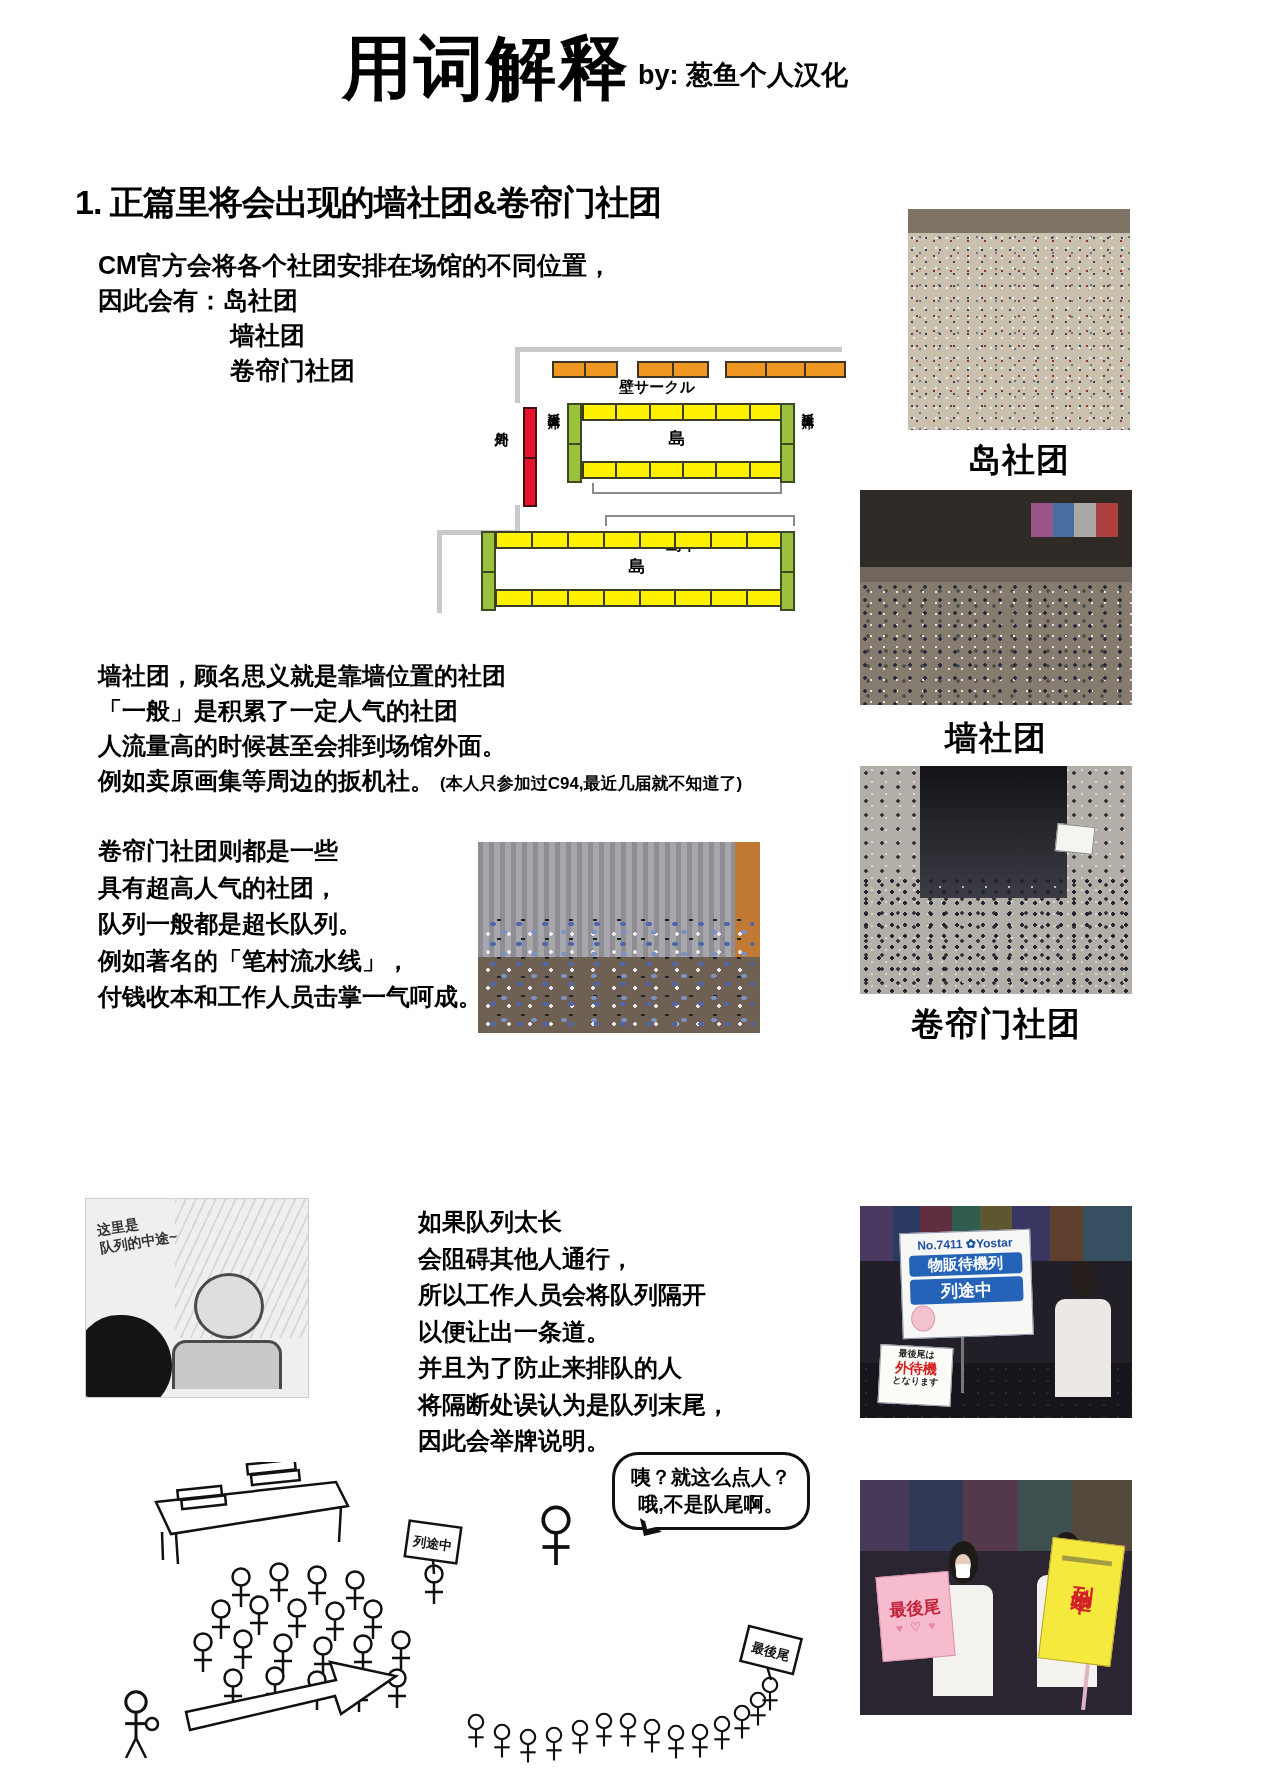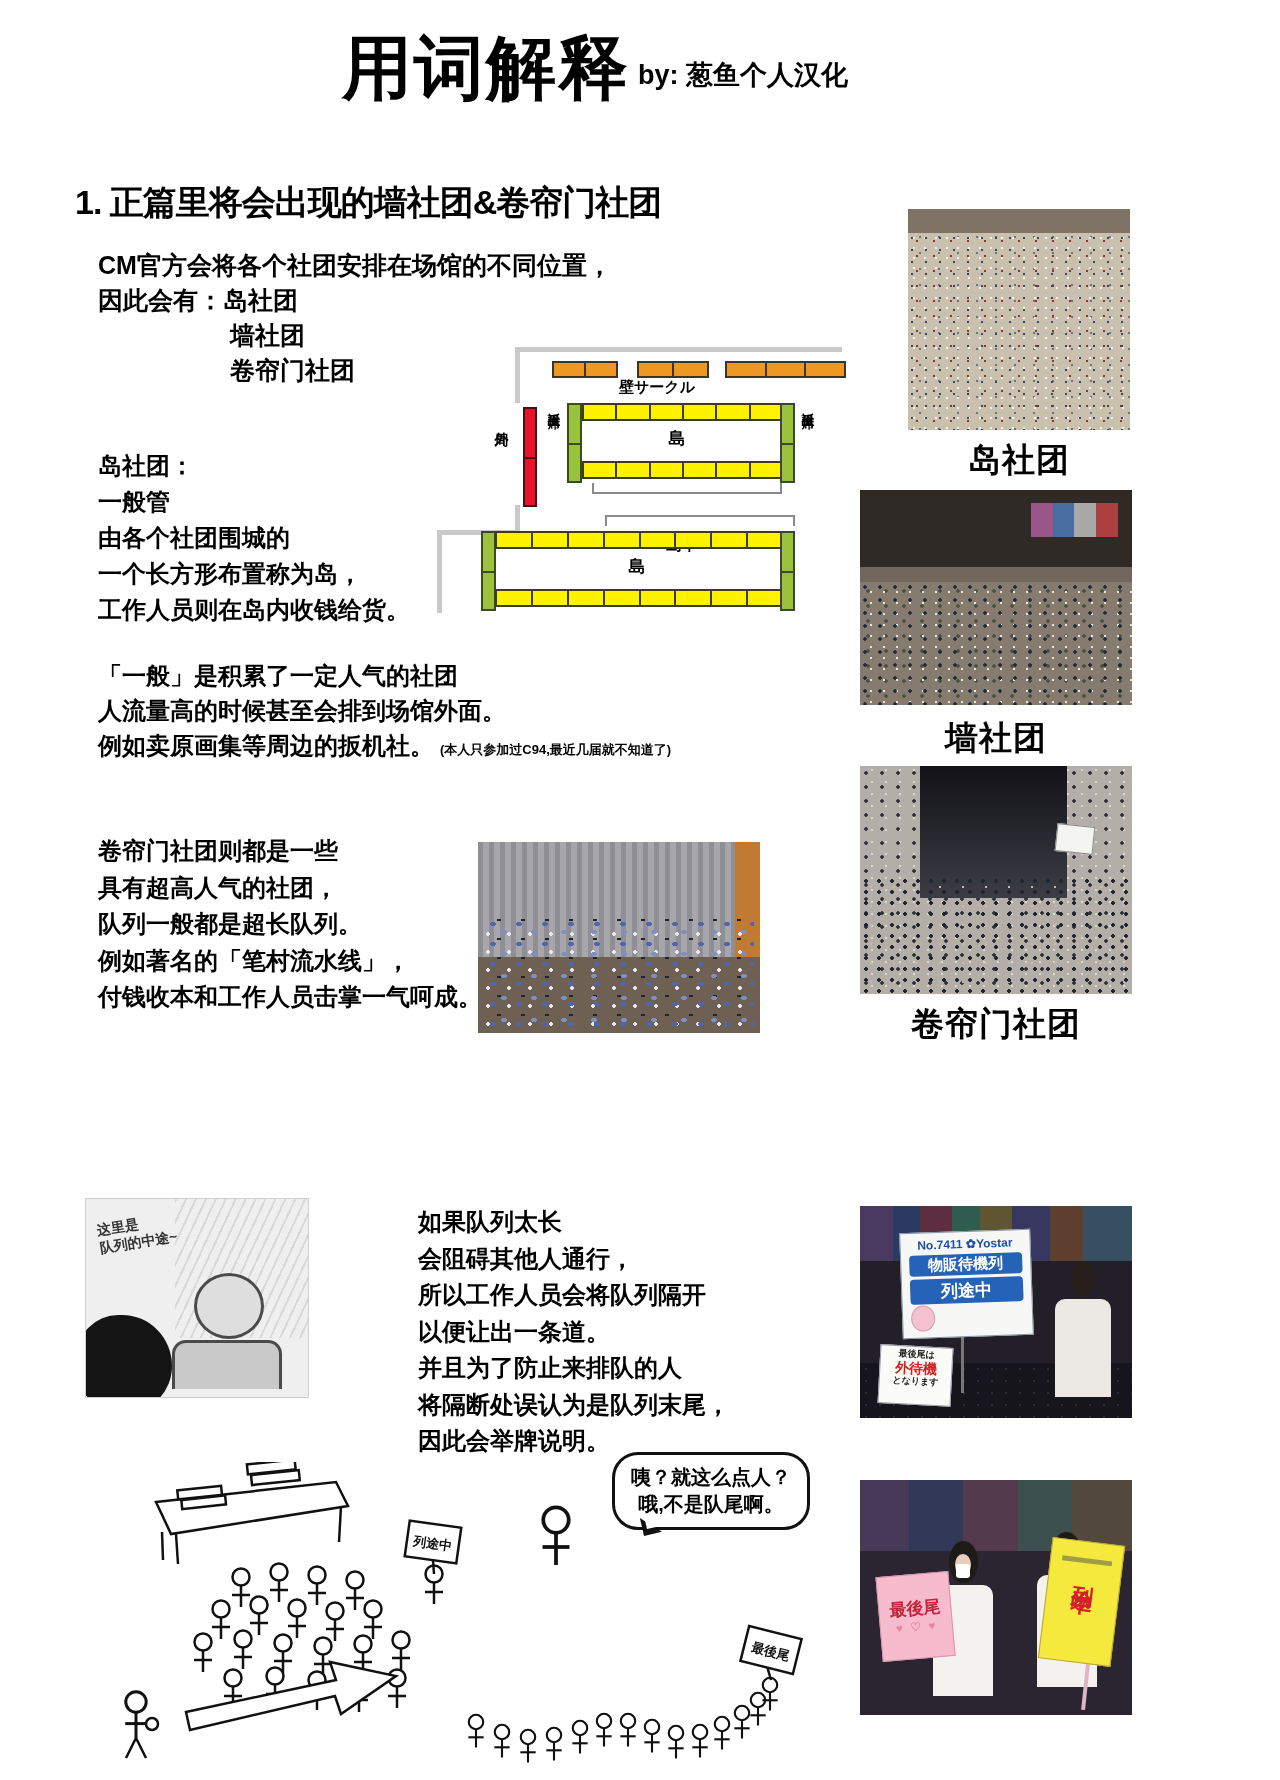--- a/index.html
+++ b/index.html
@@ -10,21 +10,21 @@
   
   .hdr{position:absolute;left:0;top:30px;width:1280px;display:flex;justify-content:center;
        align-items:flex-end;transform:translateX(-45px);}
   .hdr .ttl{font-size:70px;font-weight:700;letter-spacing:2px;line-height:1.1;}
   .hdr .by{font-size:27px;font-weight:800;margin-left:8px;padding-bottom:14px;}
 
   
   .h-sec{position:absolute;font-size:34px;font-weight:800;letter-spacing:-1px;}
   .para{position:absolute;font-size:24px;line-height:36px;font-weight:700;}
   .para .ln{white-space:nowrap;}
-  .note{font-size:13px;font-weight:700;margin-left:6px;}
+  .note{font-size:17px;font-weight:700;margin-left:6px;}
   .indent{margin-left:132px;}
 
   
   #diagram{position:absolute;left:437px;top:345px;width:405px;height:270px;font-weight:700;}
   .frame{position:absolute;background:#c9c9c9;}
   .obar{position:absolute;height:13px;display:flex;background:#ee9722;border:2px solid #3c3425;}
   .obar i{flex:1;border-right:2px solid #3c3425;}
   .obar i:last-child{border-right:none;}
   .yrow{position:absolute;height:14px;display:flex;background:#fff200;border:2px solid #3c3c24;}
   .yrow i{flex:1;border-right:2px solid #3c3c24;}
@@ -251,29 +251,23 @@
         <i></i>
         <i></i>
         <i></i>
         <i></i>
         <i></i>
         <i></i>
       </div>
     <div class="gcol" style="left:343px;top:186px;height:76px;"></div>
   </div>
 
-  <div class="para" style="left:98px;top:448px;">
-    <div class="ln">岛社团：</div>
-    <div class="ln">一般管</div>
-    <div class="ln">由各个社团围城的</div>
-    <div class="ln">一个长方形布置称为岛，</div>
-    <div class="ln">工作人员则在岛内收钱给货。</div>
-  </div>
 
   <div class="para" style="left:98px;top:658px;line-height:35px;">
+    <div class="ln">墙社团，顾名思义就是靠墙位置的社团</div>
     <div class="ln">「一般」是积累了一定人气的社团</div>
     <div class="ln">人流量高的时候甚至会排到场馆外面。</div>
     <div class="ln"><span>例如卖原画集等周边的扳机社。</span><span class="note">(本人只参加过C94,最近几届就不知道了)</span></div>
   </div>
 
   <div class="para" style="left:98px;top:833px;line-height:36.5px;">
     <div class="ln">卷帘门社团则都是一些</div>
     <div class="ln">具有超高人气的社团，</div>
     <div class="ln">队列一般都是超长队列。</div>
     <div class="ln">例如著名的「笔村流水线」，</div>

